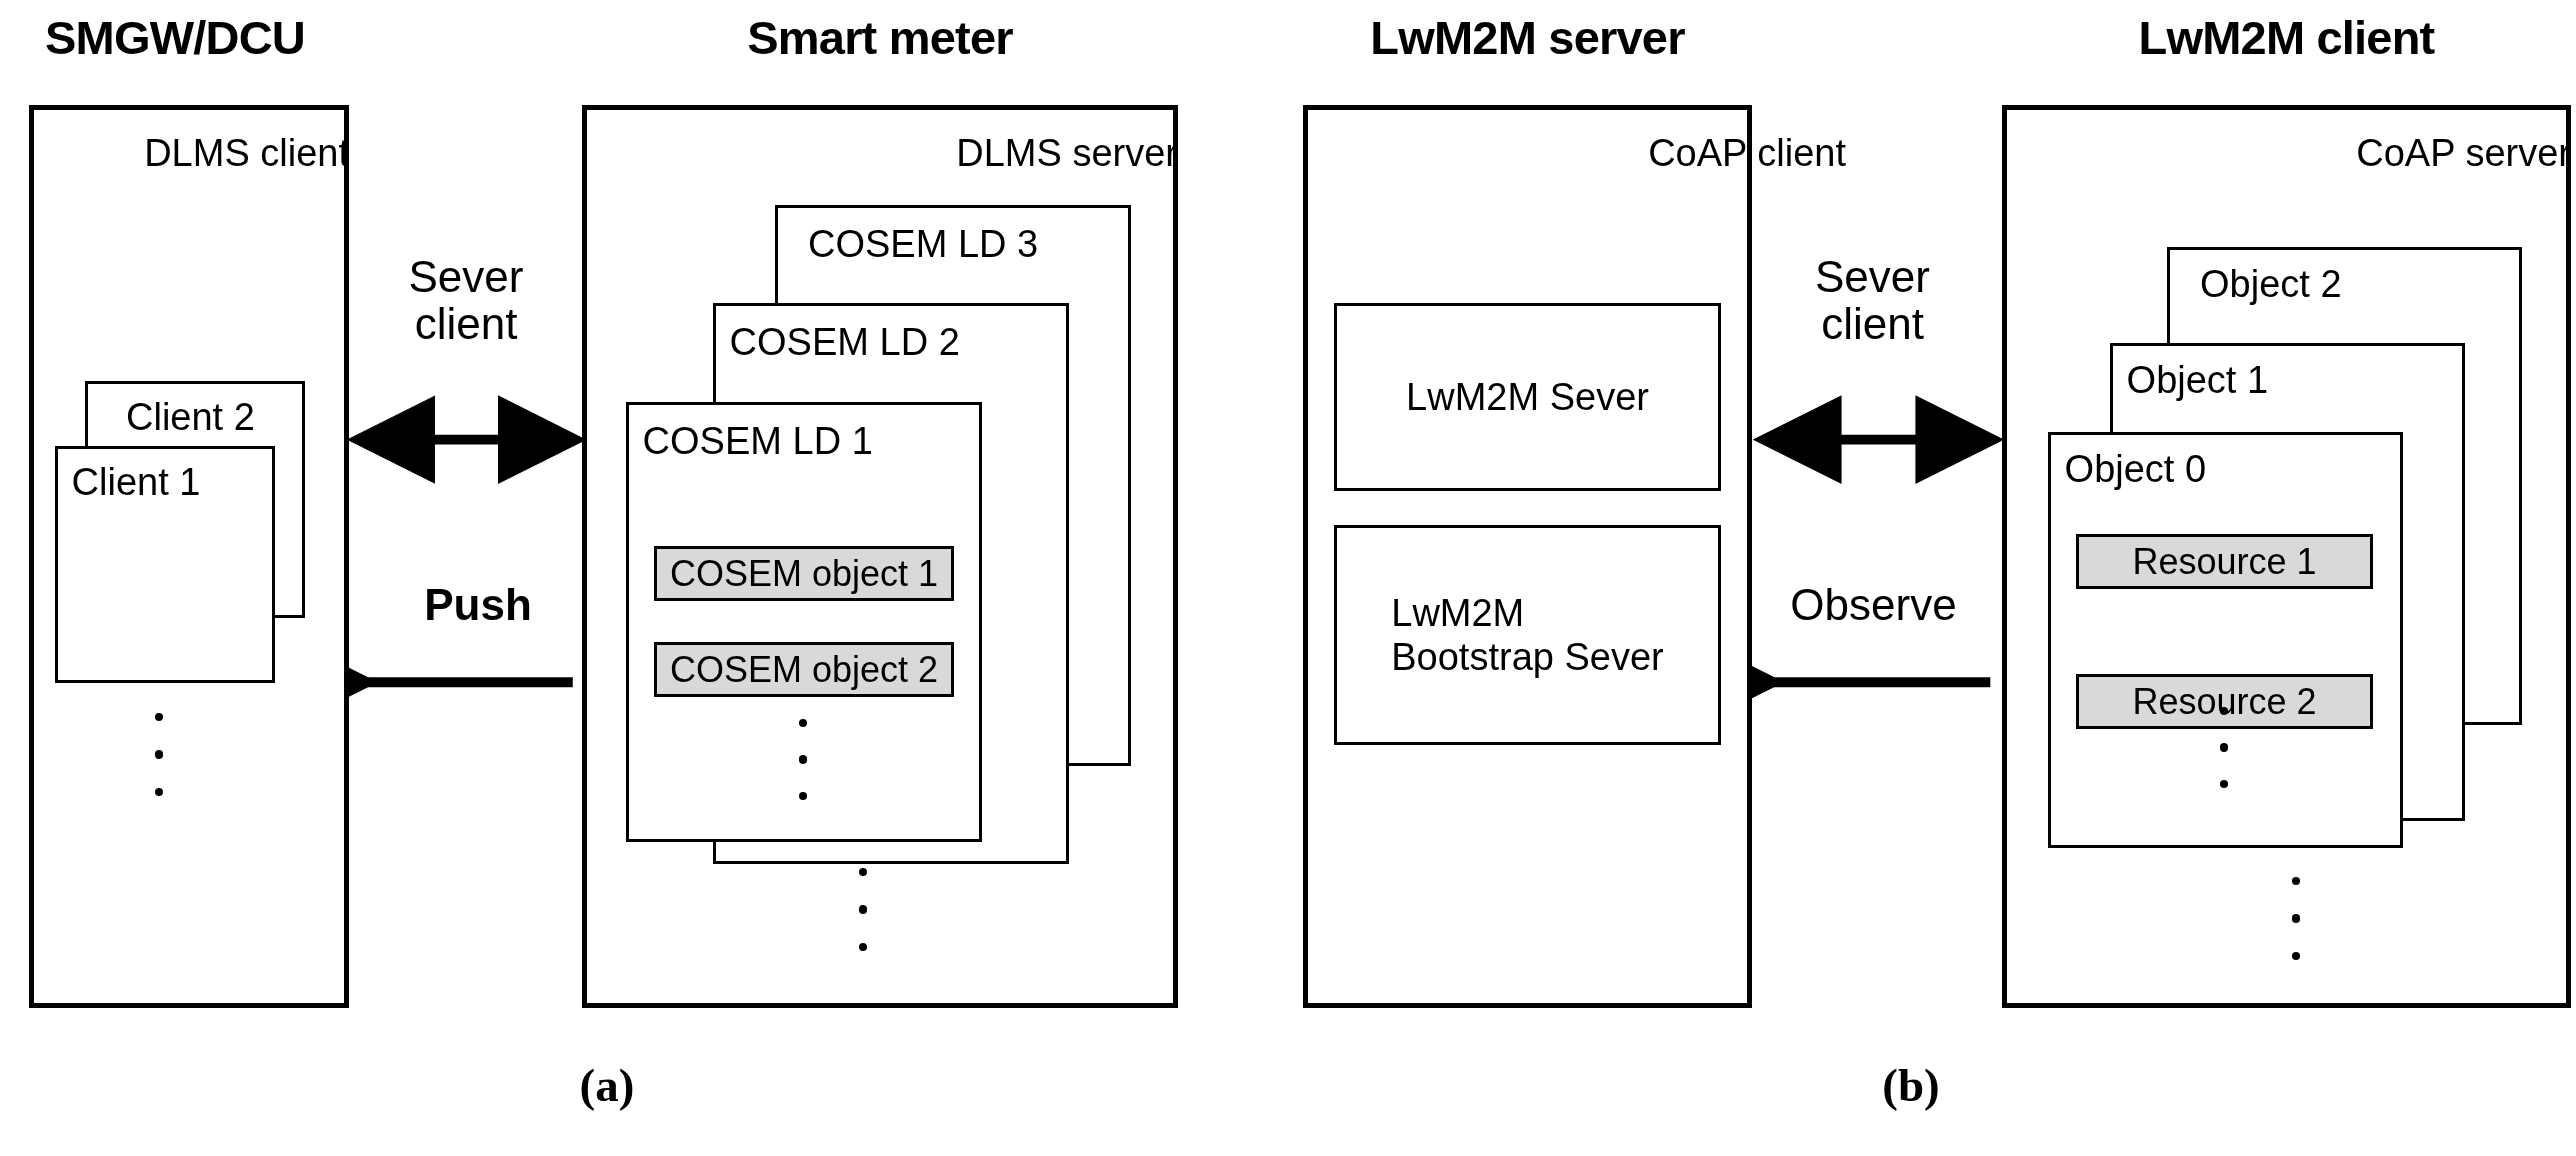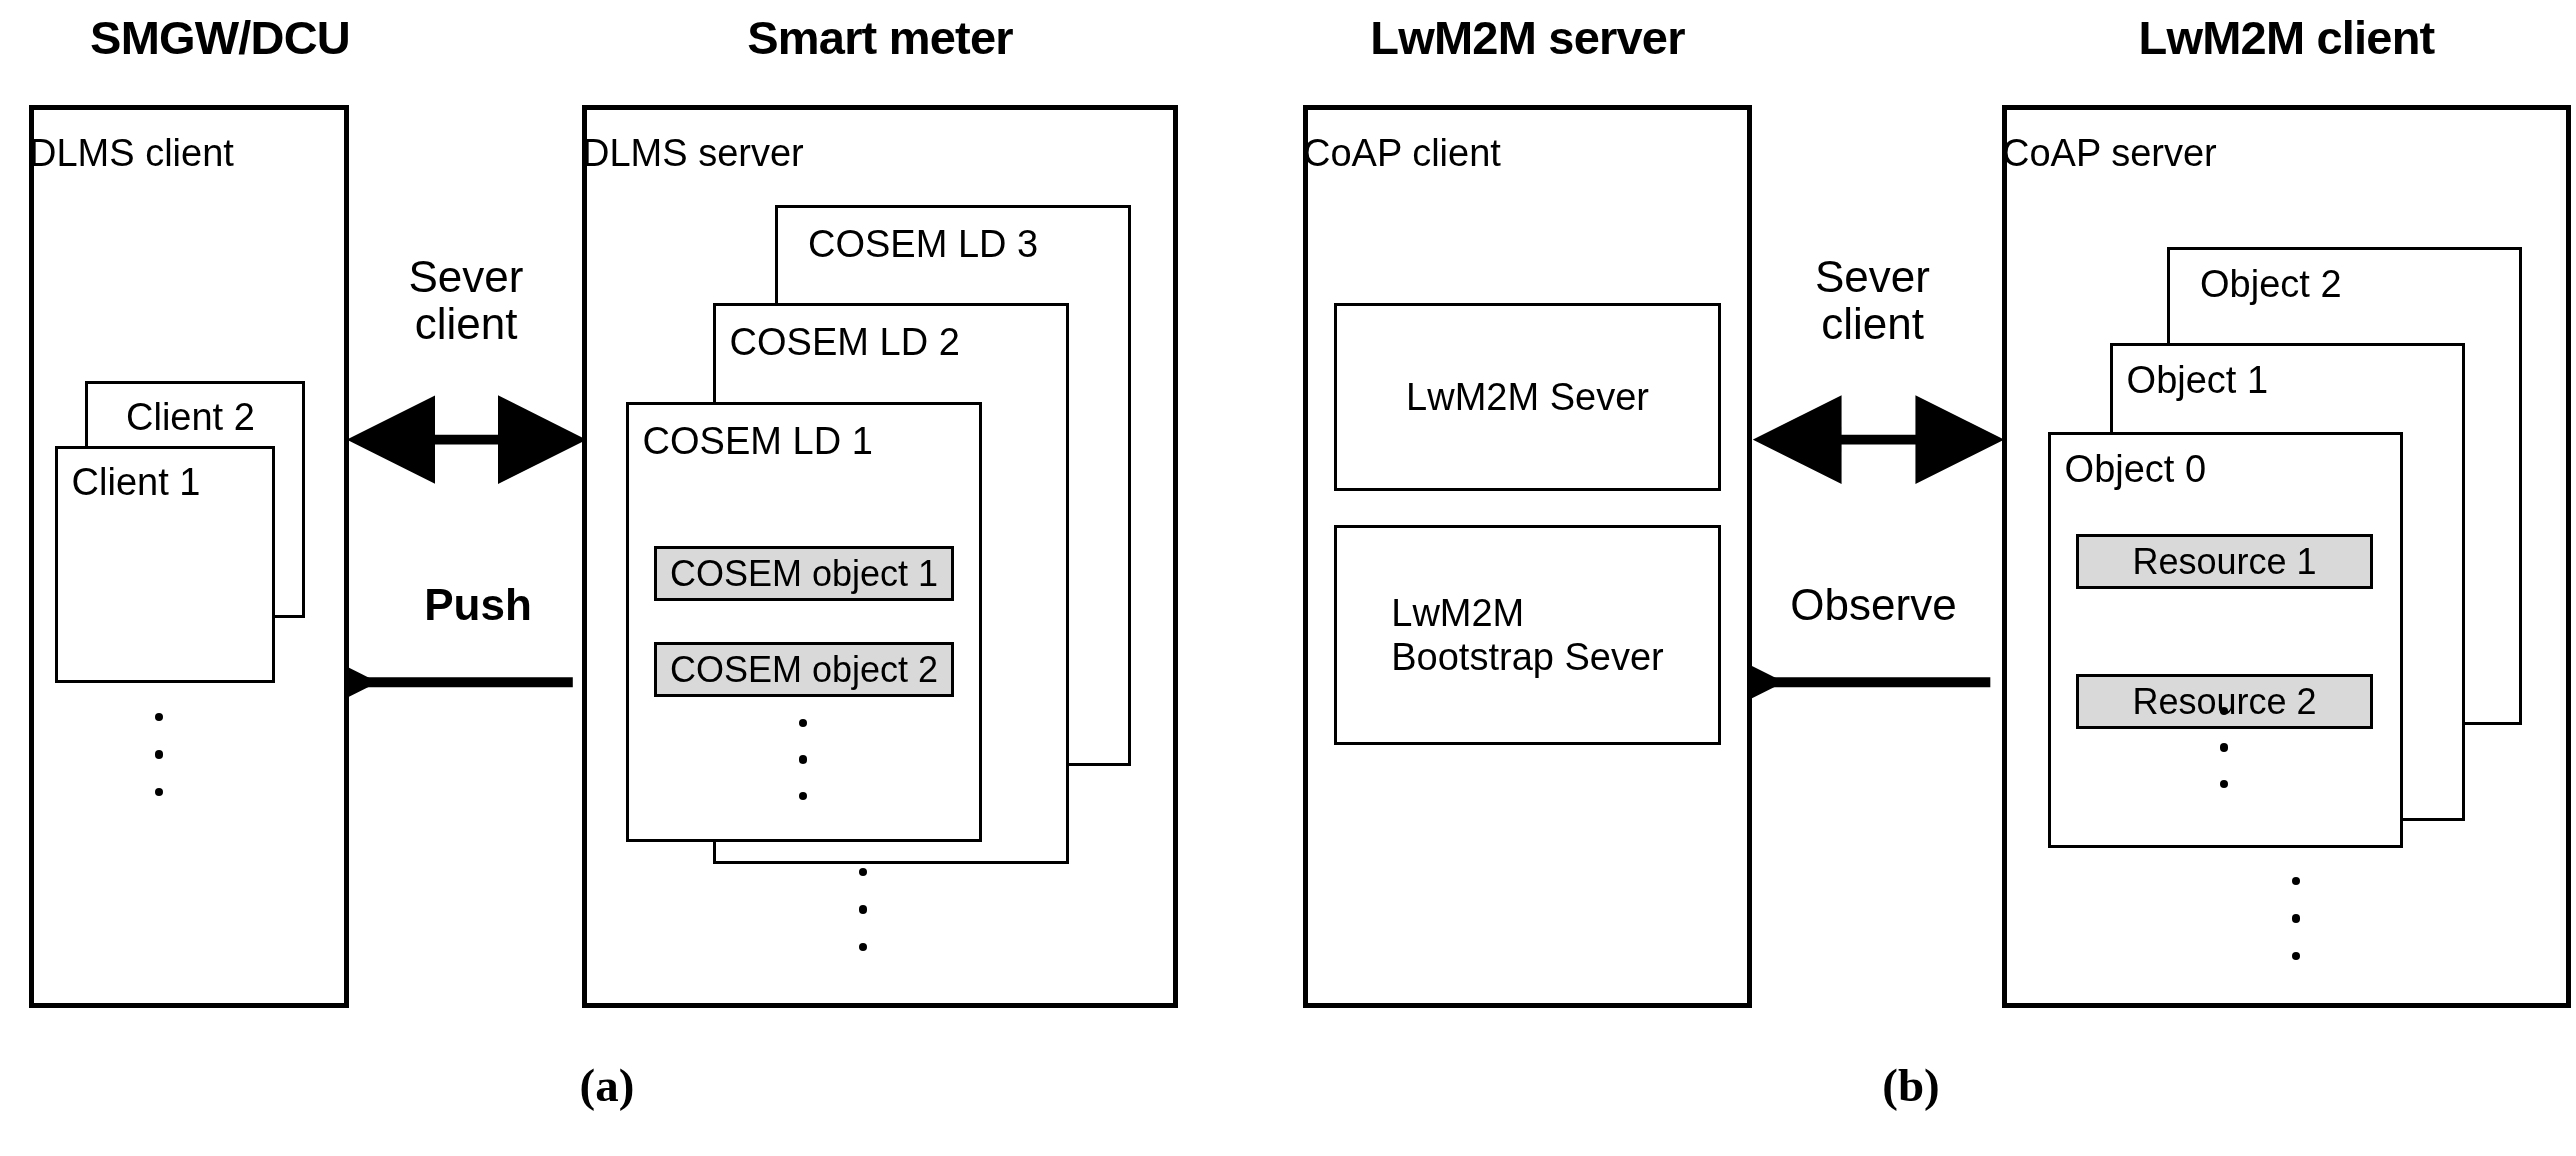--- a/index.html
+++ b/index.html
@@ -14,21 +14,21 @@
     white-space:nowrap;
   }
 
   
   .panel{
     position:absolute;background:#fff;border:5.3px solid #000;box-sizing:border-box;
   }
 
   
   .panel-sub{
-    position:absolute;text-align:left;font-size:38px;line-height:41px;
+    position:absolute;text-align:right;font-size:38px;line-height:41px;
     white-space:nowrap;
   }
 
   
   .box{
     position:absolute;background:#fff;border:3px solid #000;box-sizing:border-box;
   }
   .box > .box-label{
     position:absolute;font-size:38px;line-height:39px;white-space:nowrap;
   }
@@ -84,21 +84,21 @@
 
   <g>
     <line x1="2330" y1="580" x2="2625" y2="580" stroke="#000" stroke-width="13" marker-start="url(#ah-l)" marker-end="url(#ah-r)"></line>
   </g>
 
   <g>
     <line x1="2625" y1="900" x2="2335" y2="900" stroke="#000" stroke-width="13" marker-end="url(#ah-l)"></line>
   </g>
 </svg>
 
-<div class="panel-title" style="left:16px;top:13.6px;width:334px;text-align:right;">SMGW/DCU</div>
+<div class="panel-title" style="left:8px;top:13.6px;width:334px;text-align:center;">SMGW/DCU</div>
 
 <div class="panel" style="left:29px;top:105px;width:320px;height:903px;">
 </div>
 
 <div class="panel-sub" style="left:29px;top:133px;width:320px;">DLMS client</div>
 
 <div class="box" style="left:85px;top:381px;width:220px;height:237px;">
   <span class="box-label" style="left:38px;top:13.6px;">Client 2</span>
 </div>
 

